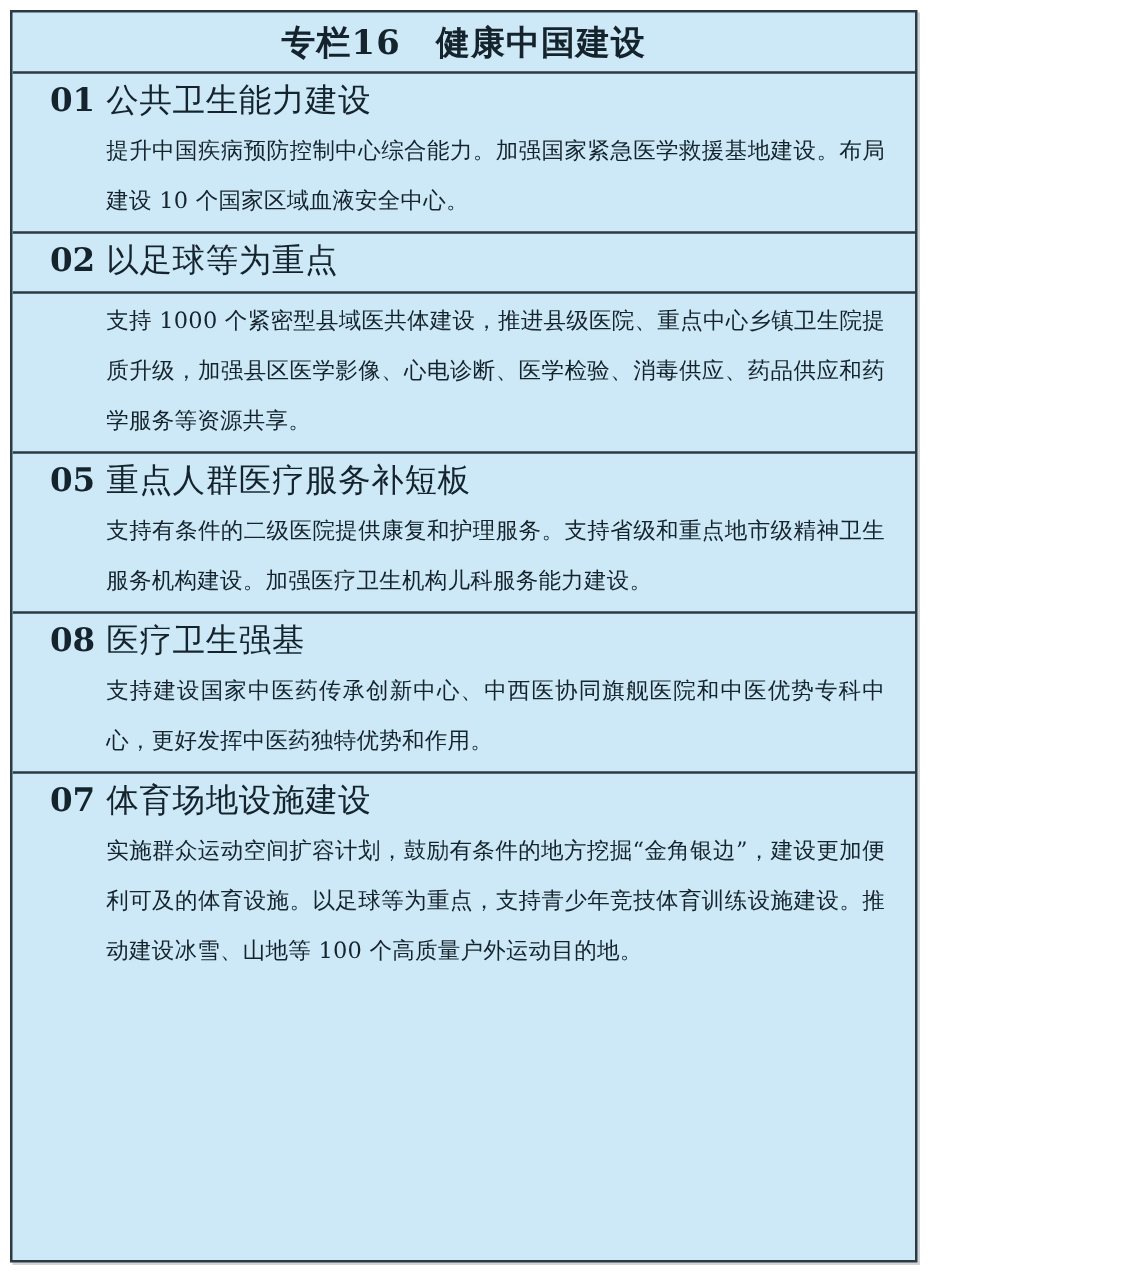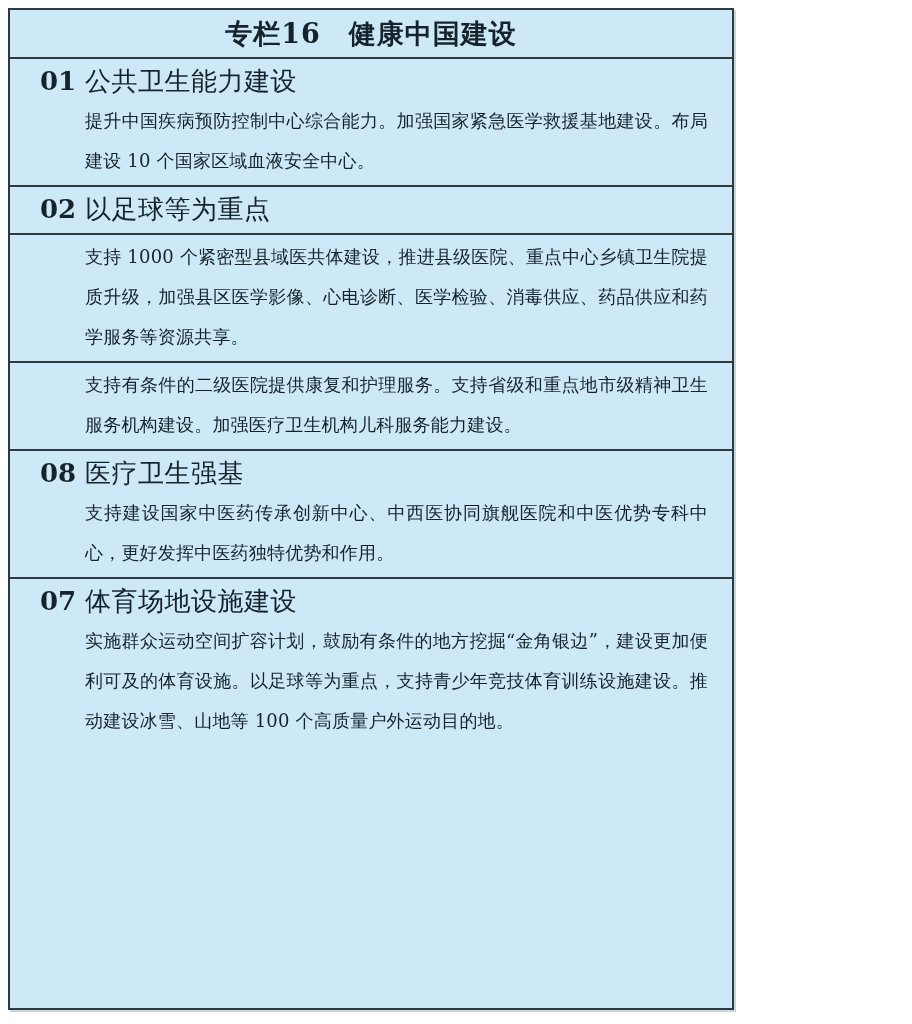--- a/index.html
+++ b/index.html
@@ -92,20 +92,24 @@
       <span class="section-heading">以足球等为重点</span>
     </div>
   </div>
 
   <div class="section">
     <div class="section-body">支持 1000 个紧密型县域医共体建设，推进县级医院、重点中心乡镇卫生院提质升级，加强县区医学影像、心电诊断、医学检验、消毒供应、药品供应和药学服务等资源共享。</div>
   </div>
 
 
   <div class="section">
+    <div class="section-heading-row">
+      <span class="section-number">05</span>
+      <span class="section-heading">重点人群医疗服务补短板</span>
+    </div>
     <div class="section-body">支持有条件的二级医院提供康复和护理服务。支持省级和重点地市级精神卫生服务机构建设。加强医疗卫生机构儿科服务能力建设。</div>
   </div>
 
   <div class="section">
     <div class="section-heading-row">
       <span class="section-number">08</span>
       <span class="section-heading">医疗卫生强基</span>
     </div>
     <div class="section-body">支持建设国家中医药传承创新中心、中西医协同旗舰医院和中医优势专科中心，更好发挥中医药独特优势和作用。</div>
   </div>

